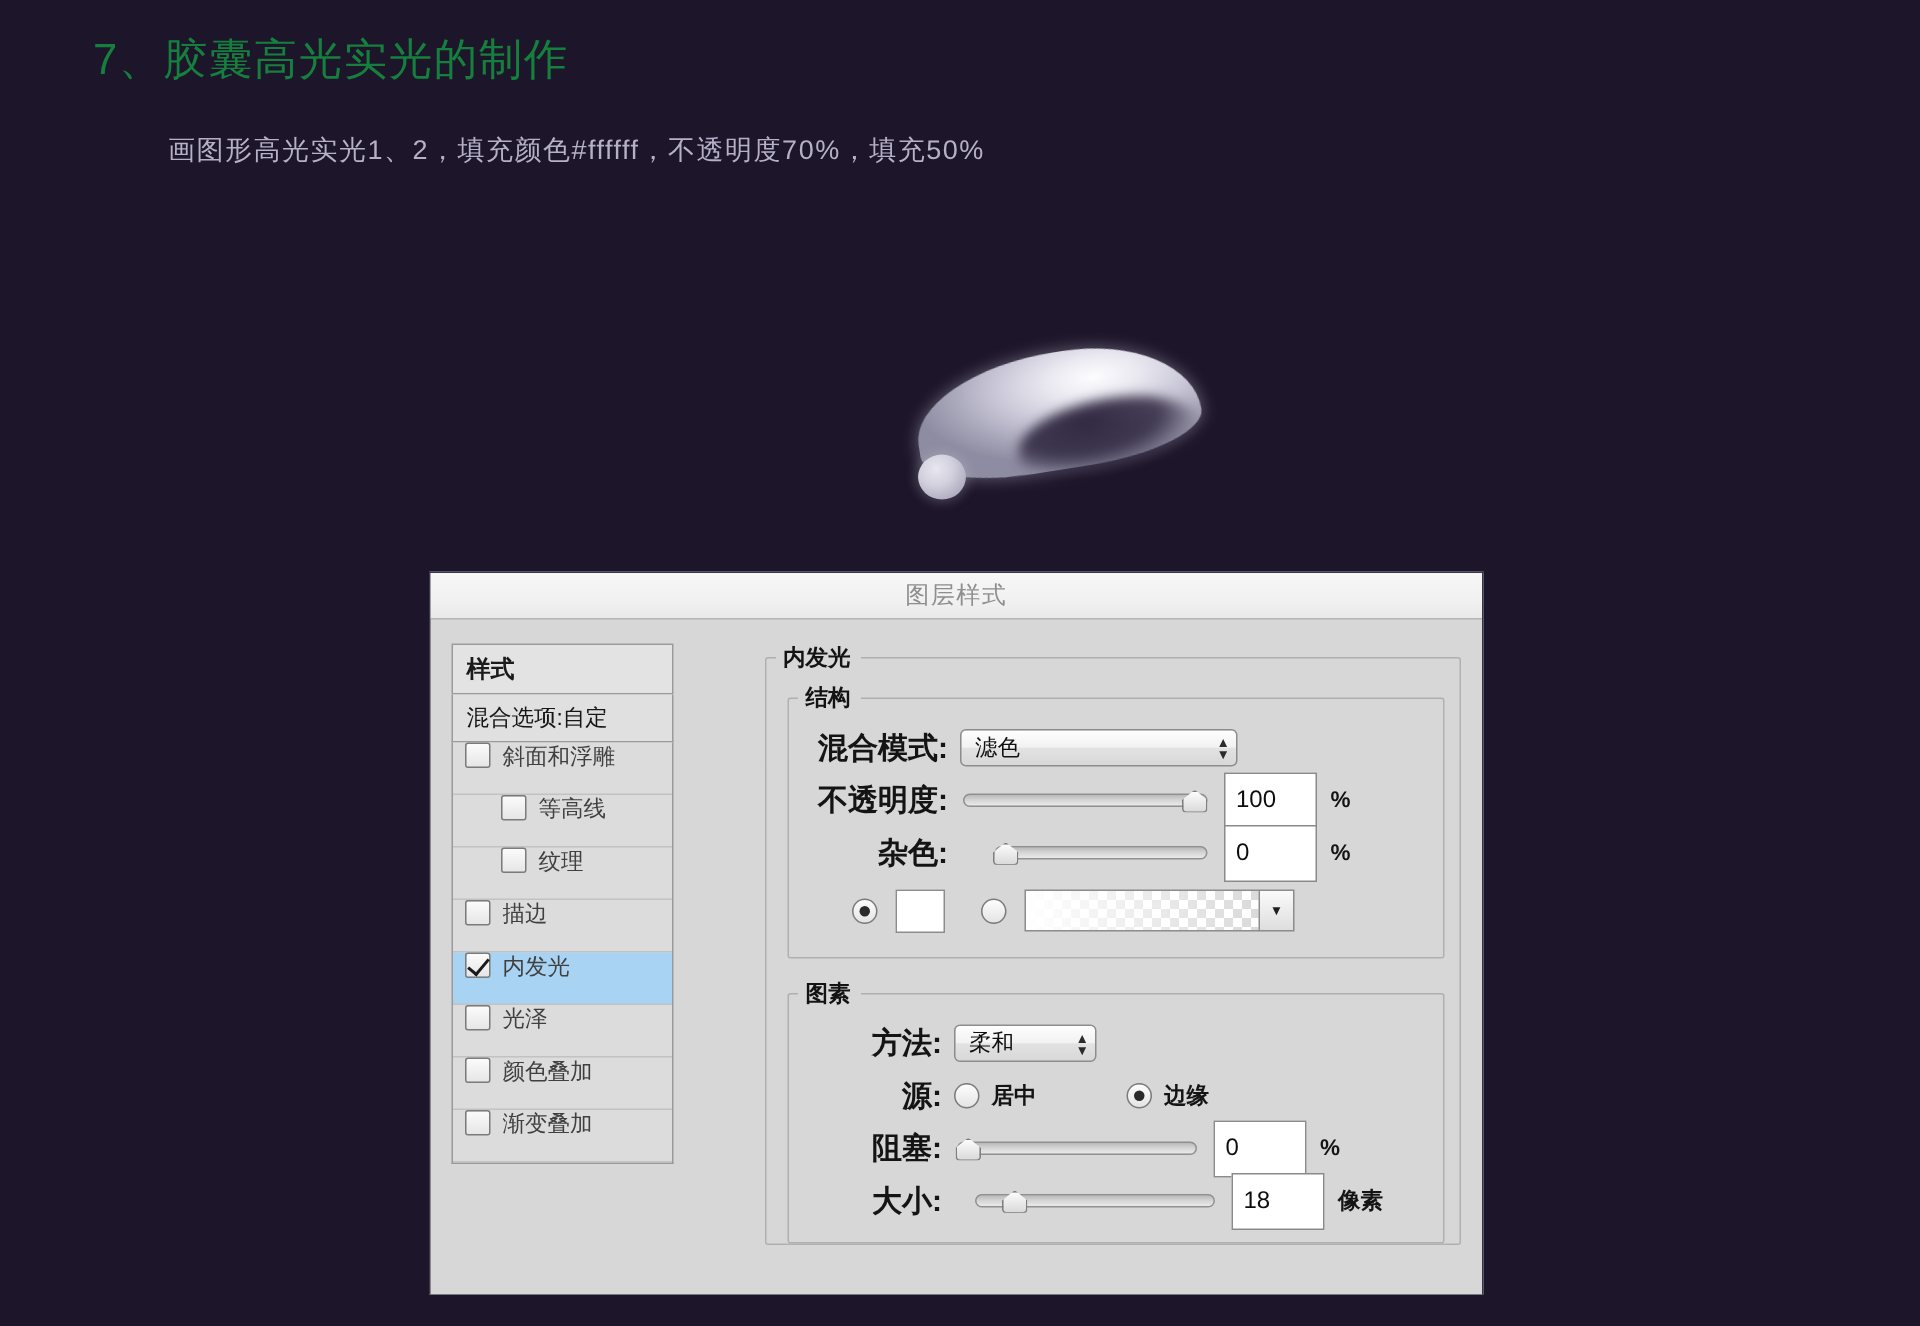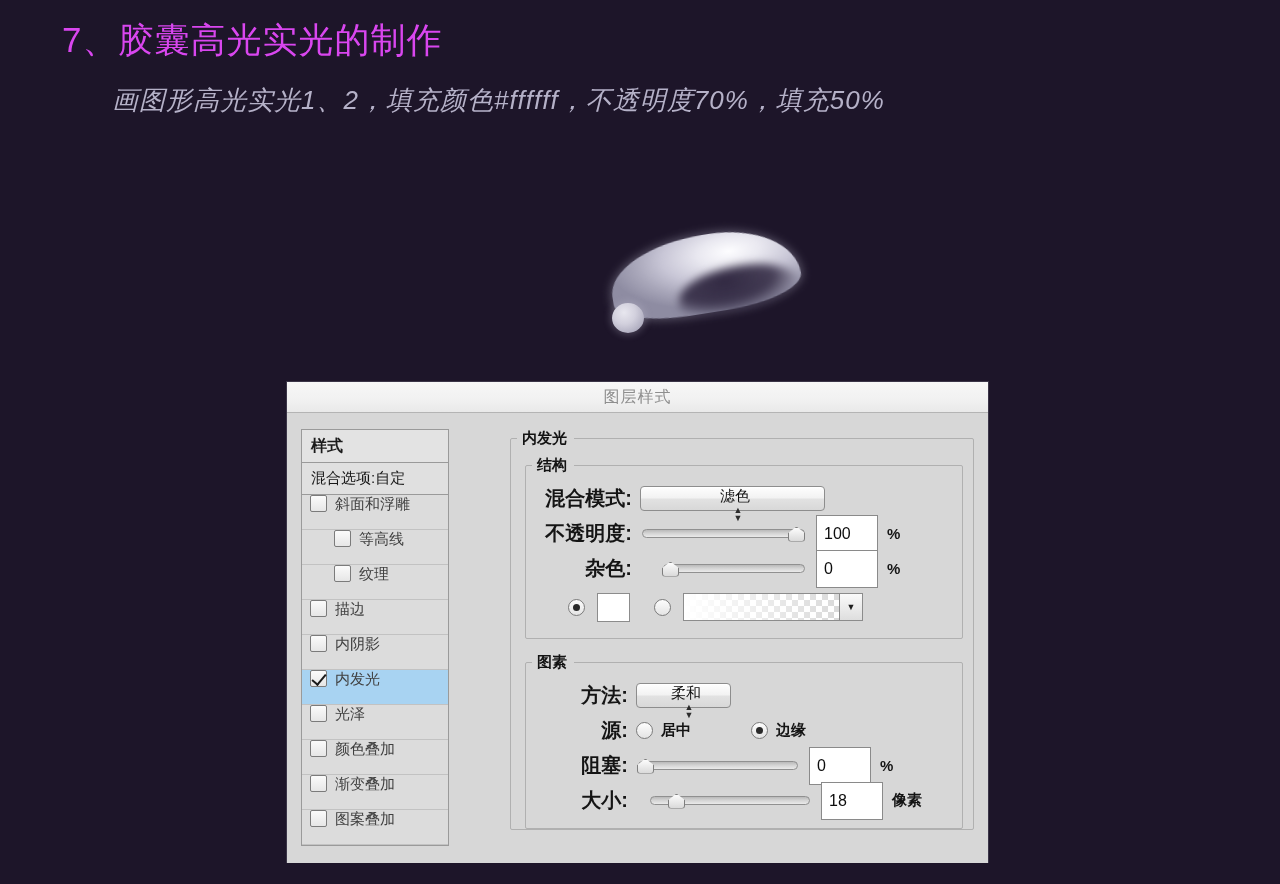--- a/index.html
+++ b/index.html
@@ -15,35 +15,34 @@
   }
 
   
   #caption-block {
     position: absolute;
     top: 0; left: 0;
     width: 1280px;
     padding: 18px 0 0 0;
   }
   .caption-line-1 {
-    color: #d946ef;
-    font-size: 35px;
+    color: #15803d;
+    font-size: 29px;
     letter-spacing: 1px;
     margin: 0 0 0 62px;
     line-height: 44px;
     white-space: nowrap;
   }
   .caption-line-2 {
     color: #b5b1c8;
-    font-size: 26px;
+    font-size: 18px;
     letter-spacing: 1px;
     margin: 18px 0 0 112px;
     line-height: 40px;
     white-space: nowrap;
-    font-style: italic;
   }
 
   
   #artwork {
     position: absolute;
     left: 590px; top: 230px;
     width: 220px; height: 115px;
   }
   .hl-big {
     position: absolute;
@@ -219,21 +218,20 @@
     height: 25px;
     border: 1px solid #8d8d8d;
     border-radius: 4px;
     background: linear-gradient(to bottom, #fefefe 0%, #f2f2f2 48%, #e2e2e2 52%, #d8d8d8 100%);
     display: flex;
     align-items: center;
     padding: 0 4px 0 9px;
     font-size: 15px;
     color: #101010;
     box-shadow: 0 1px 0 rgba(255,255,255,0.7) inset;
-    flex-direction: column;
   }
   .sel.blend-w { width: 185px; justify-content: space-between; }
   .sel.method-w { width: 95px; justify-content: space-between; }
   .stepper {
     display: inline-flex;
     flex-direction: column;
     line-height: 0;
     margin-left: 6px;
   }
   .stepper span { font-size: 9px; color: #2b2b2b; line-height: 8px; }
@@ -382,43 +380,35 @@
           <span class="style-label">等高线</span>
         </div>
         <div class="style-row indent">
           <span class="cb"></span>
           <span class="style-label">纹理</span>
         </div>
         <div class="style-row">
           <span class="cb"></span>
           <span class="style-label">描边</span>
         </div>
-        <div class="style-row">
-          <span class="cb"></span>
-          <span class="style-label">内阴影</span>
-        </div>
         <div class="style-row selected">
           <span class="cb checked"></span>
           <span class="style-label">内发光</span>
         </div>
         <div class="style-row">
           <span class="cb"></span>
           <span class="style-label">光泽</span>
         </div>
         <div class="style-row">
           <span class="cb"></span>
           <span class="style-label">颜色叠加</span>
         </div>
         <div class="style-row">
           <span class="cb"></span>
           <span class="style-label">渐变叠加</span>
-        </div>
-        <div class="style-row">
-          <span class="cb"></span>
-          <span class="style-label">图案叠加</span>
         </div>
 
       </div>
     </div>
 
     <div id="settings-pane">
       <fieldset class="grp" id="grp-inner-glow">
         <legend>内发光</legend>
 
         <fieldset class="grp" id="grp-structure">

